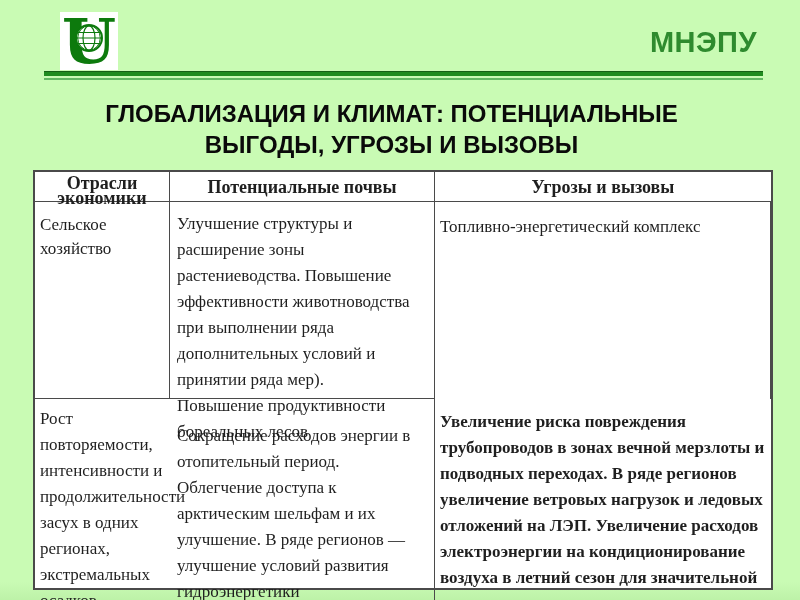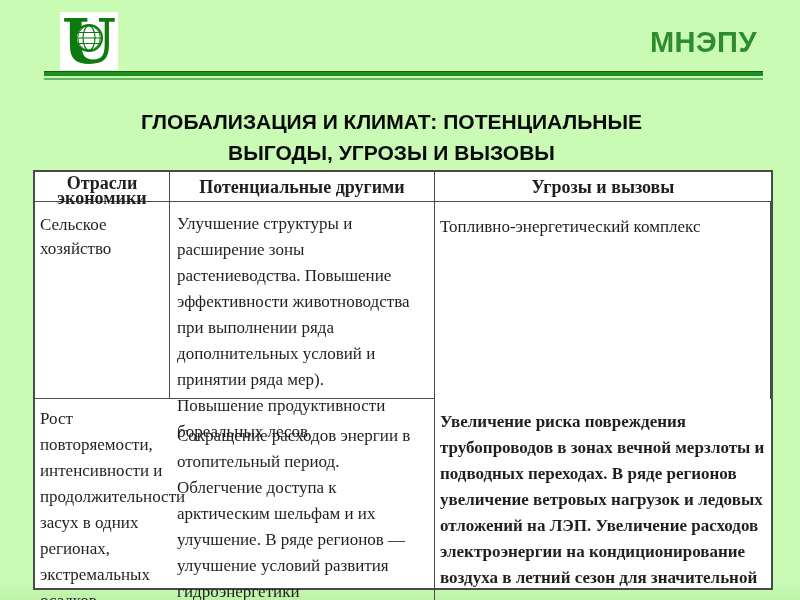--- a/index.html
+++ b/index.html
@@ -19,23 +19,23 @@
     font-family:"Liberation Sans",sans-serif;font-weight:bold;
     font-size:29px;color:#2e8b2e;letter-spacing:0.5px;
   }
   
   .rule{position:absolute;left:44px;top:71px;width:719px;}
   .rule-thick{height:4px;background:#1e8c1e;border-top:1px solid #156015;}
   .rule-gap{height:2px;}
   .rule-thin{height:2px;background:#62b862;}
   
   .title{
-    position:absolute;top:94px;left:30px;right:47px;margin:12px;
+    position:absolute;top:94px;left:30px;right:47px;margin:4px;
     text-align:center;font-family:"Liberation Sans",sans-serif;
-    font-weight:bold;font-size:21px;line-height:31px;color:#0a0a0a;
+    font-weight:bold;font-size:24px;line-height:31px;color:#0a0a0a;
     white-space:pre-line;
   }
   
   .tbl{
     position:absolute;left:33px;top:170px;width:740px;height:420px;
     background:#ffffff;border:2px solid #4a4a4a;box-sizing:border-box;
     display:grid;
     grid-template-columns:135px 265px 1fr;
     grid-template-rows:30px 197px 1fr;
     color:#1f1f1f;font-size:17px;
@@ -87,21 +87,21 @@
   </div>
 
   <h1 class="title">ГЛОБАЛИЗАЦИЯ И КЛИМАТ: ПОТЕНЦИАЛЬНЫЕ
 ВЫГОДЫ, УГРОЗЫ И ВЫЗОВЫ</h1>
 
   <div class="tbl">
 
     <div class="cell hc hc1">
       <div class="hc1-inner">Отрасли экономики</div>
     </div>
-    <div class="cell hc">Потенциальные другими</div>
+    <div class="cell hc">Потенциальные почвы</div>
     <div class="cell hc col-last">Угрозы и вызовы</div>
 
     <div class="cell sector r1c1">Сельское хозяйство</div>
     <div class="cell bodytxt r1c2">Улучшение структуры и расширение зоны растениеводства. Повышение эффективности животноводства при выполнении ряда дополнительных условий и принятии ряда мер).
 Повышение продуктивности бореальных лесов</div>
     <div class="cell sector row-last r2c1">Топливно-энергетический комплекс</div>
 
     <div class="cell bodytxt col-last r1c3">Рост повторяемости, интенсивности и продолжительности засух в одних регионах, экстремальных осадков, наводнений, случаев опасного для сельского хозяйства переувлажнения почвы — в других. Повышение пожароопасности в лесных массивах и на торфяниках. Нарушение экологическо равновесия, вытеснение одних биологических видов другими</div>
     <div class="cell bodytxt row-last r2c2">Сокращение расходов энергии в отопительный период. Облегчение доступа к арктическим шельфам и их улучшение. В ряде регионов — улучшение условий развития гидроэнергетики</div>
     <div class="cell bodytxt col-last row-last r2c3">Увеличение риска повреждения трубопроводов в зонах вечной мерзлоты и подводных переходах. В ряде регионов увеличение ветровых нагрузок и ледовых отложений на ЛЭП. Увеличение расходов электроэнергии на кондиционирование воздуха в летний сезон для значительной части населенных пунктов</div>

